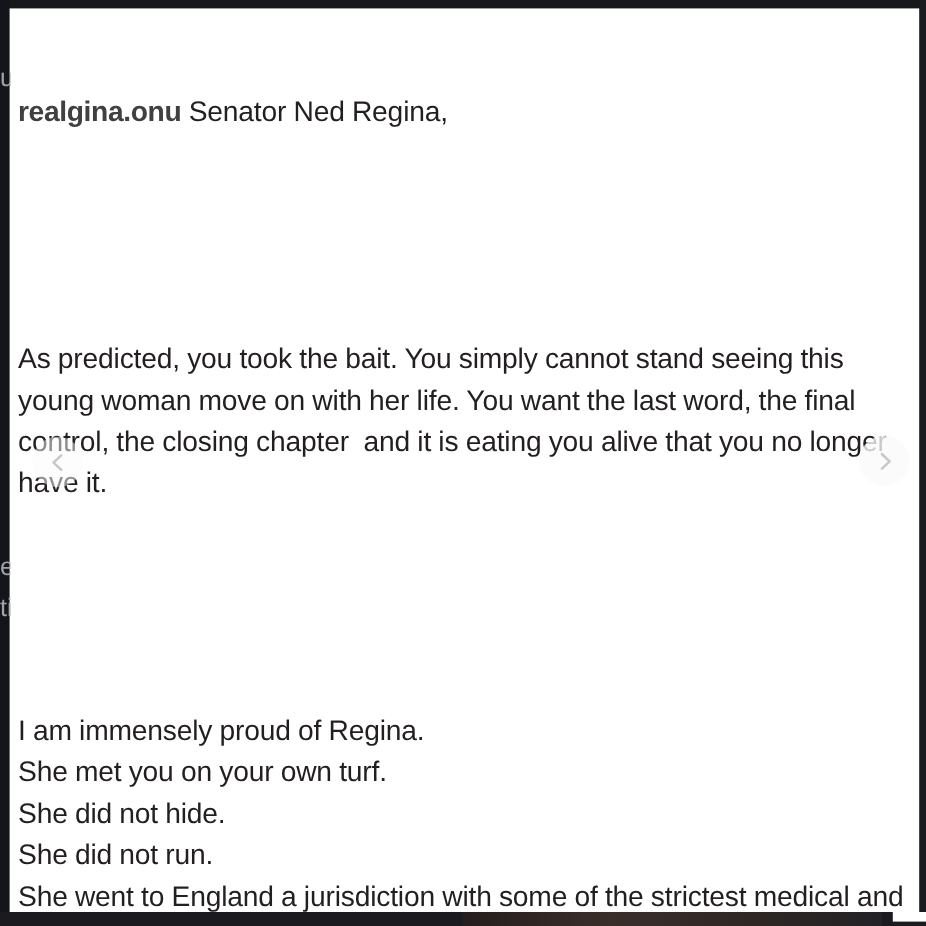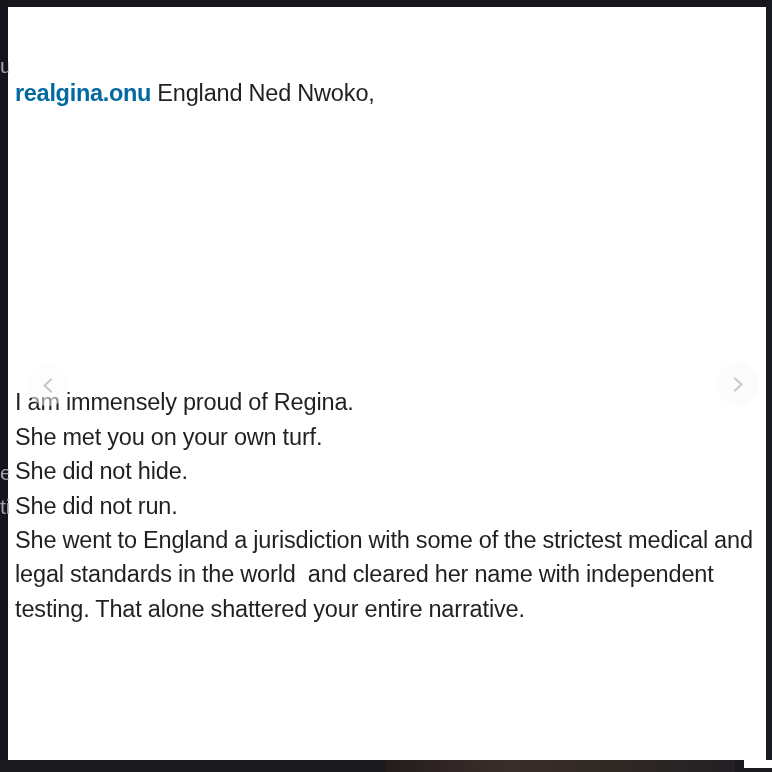--- a/index.html
+++ b/index.html
@@ -110,21 +110,21 @@
     color: #231f20;
     font-family: "Liberation Sans", sans-serif;
     font-size: 23.5px;
     line-height: 34.4px;
     letter-spacing: -0.15px;
     white-space: pre-wrap;
     word-spacing: -0.3px;
   }
   .caption .username {
     font-weight: bold;
-    color: #0369a1;
+    color: #404040;
     letter-spacing: -0.3px;
   }
   .caption p {
     margin: 0;
   }
   .caption .blank {
     display: block;
     height: 34.4px;
   }
 
@@ -157,22 +157,23 @@
     display: block;
   }
 </style>
 </head>
 <body>
 
 <div id="screen">
 
   <div class="slide">
     <div class="caption">
-      <p><span class="username">realgina.onu</span><span> England Ned Nwoko,</span></p>
+      <p><span class="username">realgina.onu</span><span> Senator Ned Regina,</span></p>
       <span class="blank"></span>
+      <p>As predicted, you took the bait. You simply cannot stand seeing this young woman move on with her life. You want the last word, the final control, the closing chapter  and it is eating you alive that you no longer have it.</p>
       <span class="blank"></span>
       <p>I am immensely proud of Regina.
 She met you on your own turf.
 She did not hide.
 She did not run.
 She went to England a jurisdiction with some of the strictest medical and legal standards in the world  and cleared her name with independent testing. That alone shattered your entire narrative.</p>
       
       
     </div>
   </div>

